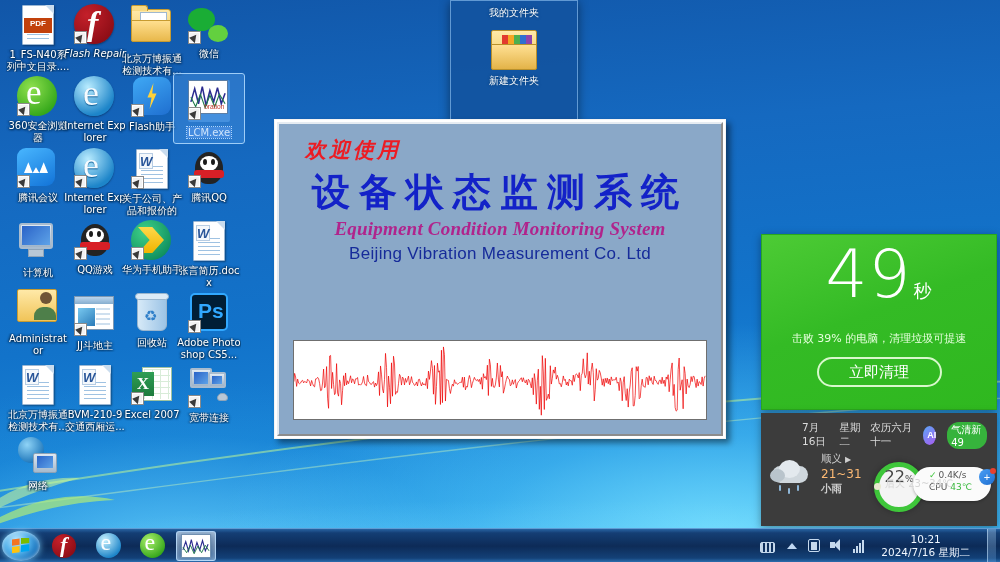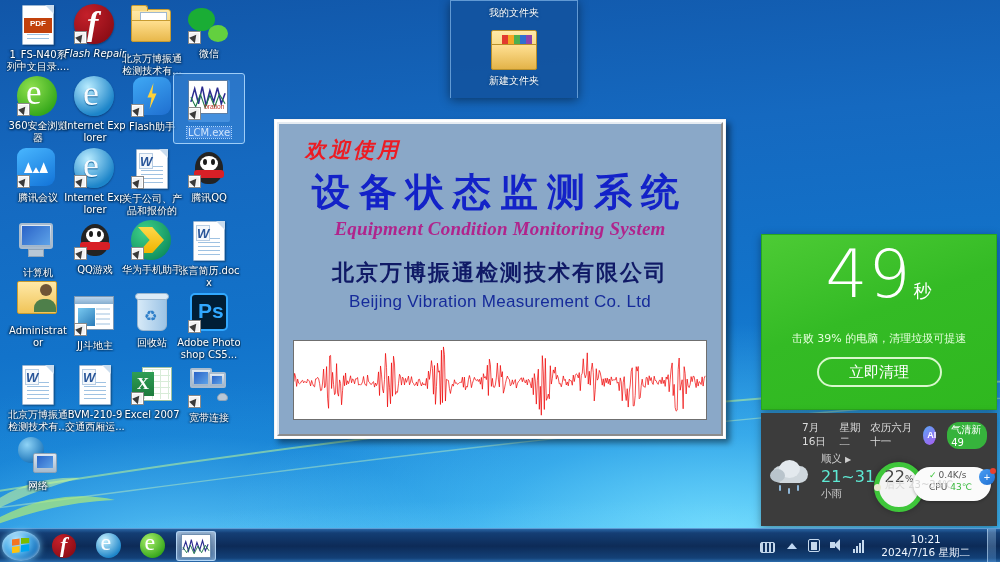--- a/index.html
+++ b/index.html
@@ -140,21 +140,21 @@
   .ic-net .pc2::after{content:"";position:absolute;left:3px;top:2px;right:3px;bottom:4px;background:linear-gradient(135deg,#2a63c8,#5ea3e8);}
   .ic-bb{width:42px;height:34px;margin-top:4px;position:relative;}
   .ic-bb .m1{position:absolute;left:2px;top:0;width:22px;height:20px;background:linear-gradient(#dfe9f3,#9fb4c9);border:2px solid #a9bccf;border-radius:2px;}
   .ic-bb .m1::after{content:"";position:absolute;inset:2px;background:linear-gradient(135deg,#2a63c8,#5ea3e8);}
   .ic-bb .m2{position:absolute;right:4px;top:4px;width:18px;height:16px;background:linear-gradient(#dfe9f3,#9fb4c9);border:2px solid #a9bccf;border-radius:2px;}
   .ic-bb .m2::after{content:"";position:absolute;inset:2px;background:linear-gradient(135deg,#2a63c8,#5ea3e8);}
   .ic-bb .mouse{position:absolute;right:2px;bottom:1px;width:11px;height:8px;background:#b9c8d6;border:1px solid #8fa4b8;border-radius:5px 5px 3px 3px;}
 
   
   #folder-preview{
-    position:absolute; left:450px; top:0; width:128px; height:98px;
+    position:absolute; left:450px; top:0; width:128px; height:122px;
     background: rgba(18,84,160,0.92);
     border:1px solid rgba(150,200,245,0.6);
     border-bottom:none;
     box-shadow: 0 2px 10px rgba(0,0,0,.45);
   }
   #folder-preview .pv-title{
     color:#fff; font-size:10px; text-align:center; padding-top:5px;
     font-family:"DejaVu Sans",sans-serif;
     text-shadow:0 0 3px #05325e;
   }
@@ -275,22 +275,22 @@
   }
   #weather-widget .ww-body{ display:flex; padding:3px 6px 0 8px; position:relative;}
   .ww-cloud{ width:46px;height:42px;position:relative;margin-top:6px;flex:0 0 auto;}
   .ww-cloud .c1{position:absolute;left:3px;top:8px;width:36px;height:17px;border-radius:10px;background:#cfd7dd;}
   .ww-cloud .c2{position:absolute;left:10px;top:2px;width:21px;height:18px;border-radius:50%;background:#e3e9ee;}
   .ww-cloud .c3{position:absolute;left:1px;top:11px;width:15px;height:13px;border-radius:50%;background:#b9c4cc;}
   .ww-cloud .drop{position:absolute;width:2px;height:6px;background:#8fb7d8;border-radius:1px;}
   .ww-info{ margin-left:6px; flex:0 0 auto; }
   .ww-city{ font-size:10.5px; color:#cfcfcf; font-family:"DejaVu Sans",sans-serif;}
   .ww-city .arw{ font-size:8px; margin-left:3px;}
-  .ww-range{ font-size:16px; color:#5eead4; margin-top:1px; font-family:"DejaVu Sans",sans-serif;}
-  .ww-cond{ font-size:10.5px; color:#cfcfcf; margin-top:1px; font-family:"DejaVu Sans",sans-serif;}
+  .ww-range{ font-size:12px; color:#fdba74; margin-top:1px; font-family:"DejaVu Sans",sans-serif;}
+  .ww-cond{ font-size:10.5px; color:#cfcfcf; margin-top:1px; font-family:"DejaVu Sans",sans-serif;font-weight:bold;}
   .cpu-ring{
     position:absolute; left:113px; top:13px; width:50px; height:50px;
     border-radius:50%; border:5px solid #3ec63a; background:#f4f4f4;
     display:flex; justify-content:center;
     box-shadow:0 0 6px rgba(0,0,0,.3);
   }
   .cpu-ring .v{ font-size:16px; color:#444; font-family:"DejaVu Sans",sans-serif;}
   .cpu-ring .v .pc{ font-size:9px; }
   .stat-pill{
     position:absolute; left:152px; top:18px; width:78px; height:34px;
@@ -532,21 +532,21 @@
     </div>
     <div class="dicon" style="left: 177px; top: 220px;">
       <div class="glyph">
         <div class="ic-doc">
           <div class="bars"></div>
           <div class="wmark">W</div>
         </div>
       </div>
       <div class="lbl">张言简历.docx</div>
     </div>
-    <div class="dicon" style="left: 6px; top: 276px; text-align: center;">
+    <div class="dicon" style="left: 6px; top: 284px; text-align: center;">
       <div class="glyph">
         <div class="ic-folderuser">
           <div class="back"></div>
           <div class="head"></div>
           <div class="torso"></div>
         </div>
       </div>
       <div class="lbl">Administrator</div>
     </div>
     <div class="dicon" style="left: 63px; top: 292px;">
@@ -637,21 +637,20 @@
   </div>
   <div class="pv-label">新建文件夹</div>
 </div>
 <div id="folder-preview-bar"></div>
 
 <div id="splash">
   <div class="inner">
     <div class="sp-welcome">欢迎使用</div>
     <div class="sp-title">设备状态监测系统</div>
     <div class="sp-subtitle">Equipment Condition Monitoring System</div>
-    <div class="sp-company">北京万博振通检测技术有限公司</div>
     <div class="sp-company-en">Beijing Vibration Measurement Co. Ltd</div>
     <div class="sp-wave">
       <svg id="wave-svg" viewBox="0 0 660 100" preserveAspectRatio="none">
           <path d="M0,52 L1.0,41.5 L2.6,46.1 L4.2,58.2 L5.8,48.8 L7.4,54.0 L9.0,54.8 L10.6,53.8 L12.2,51.2 L13.8,50.4 L15.4,53.7 L17.0,51.8 L18.6,52.4 L20.2,53.8 L21.8,49.0 L23.4,50.4 L25.0,52.4 L26.6,57.6 L28.2,50.6 L29.8,54.6 L31.4,57.8 L33.0,58.8 L34.6,48.6 L36.2,48.6 L37.8,46.6 L39.4,48.2 L41.0,54.3 L42.6,63.7 L44.2,63.1 L45.8,53.9 L47.4,36.0 L49.0,60.0 L50.6,57.4 L52.2,32.8 L53.8,73.3 L55.4,86.3 L57.0,19.3 L58.6,18.5 L60.2,60.9 L61.8,40.2 L63.4,55.6 L65.0,68.8 L66.6,66.5 L68.2,29.0 L69.8,66.6 L71.4,70.7 L73.0,49.9 L74.6,54.4 L76.2,81.8 L77.8,63.7 L79.4,44.5 L81.0,57.4 L82.6,41.0 L84.2,56.2 L85.8,51.0 L87.4,54.8 L89.0,50.2 L90.6,44.6 L92.2,53.6 L93.8,48.5 L95.4,49.9 L97.0,54.9 L98.6,48.5 L100.2,48.7 L101.8,46.8 L103.4,56.6 L105.0,55.3 L106.6,56.6 L108.2,55.2 L109.8,52.4 L111.4,45.5 L113.0,54.0 L114.6,56.5 L116.2,57.3 L117.8,43.7 L119.4,52.0 L121.0,53.0 L122.6,55.4 L124.2,55.6 L125.8,53.3 L127.4,52.1 L129.0,59.1 L130.6,53.9 L132.2,57.3 L133.8,53.6 L135.4,39.6 L137.0,69.9 L138.6,32.0 L140.2,43.4 L141.8,61.3 L143.4,66.6 L145.0,49.4 L146.6,15.9 L148.2,33.7 L149.8,84.5 L151.4,44.9 L153.0,59.3 L154.6,80.5 L156.2,28.0 L157.8,70.8 L159.4,19.5 L161.0,29.4 L162.6,68.4 L164.2,65.0 L165.8,65.8 L167.4,54.8 L169.0,42.7 L170.6,45.2 L172.2,56.5 L173.8,46.2 L175.4,48.2 L177.0,56.3 L178.6,47.9 L180.2,53.0 L181.8,49.3 L183.4,45.0 L185.0,56.2 L186.6,52.4 L188.2,45.7 L189.8,52.9 L191.4,54.3 L193.0,57.0 L194.6,56.1 L196.2,52.5 L197.8,57.7 L199.4,49.5 L201.0,49.0 L202.6,54.2 L204.2,57.7 L205.8,53.2 L207.4,56.4 L209.0,54.9 L210.6,56.9 L212.2,47.9 L213.8,61.1 L215.4,38.6 L217.0,49.2 L218.6,38.6 L220.2,25.2 L221.8,35.2 L223.4,68.2 L225.0,31.4 L226.6,81.2 L228.2,58.5 L229.8,28.4 L231.4,40.0 L233.0,38.2 L234.6,81.4 L236.2,11.8 L237.8,79.1 L239.4,7.6 L241.0,17.5 L242.6,77.0 L244.2,49.1 L245.8,50.0 L247.4,50.6 L249.0,61.0 L250.6,67.3 L252.2,60.2 L253.8,55.3 L255.4,57.9 L257.0,49.7 L258.6,54.2 L260.2,53.5 L261.8,55.6 L263.4,54.7 L265.0,53.4 L266.6,53.0 L268.2,53.3 L269.8,46.4 L271.4,59.3 L273.0,46.3 L274.6,62.6 L276.2,58.3 L277.8,59.0 L279.4,49.8 L281.0,44.2 L282.6,49.3 L284.2,59.8 L285.8,54.2 L287.4,50.5 L289.0,46.6 L290.6,49.7 L292.2,50.8 L293.8,49.2 L295.4,51.9 L297.0,49.1 L298.6,55.4 L300.2,46.7 L301.8,61.8 L303.4,41.9 L305.0,47.5 L306.6,45.7 L308.2,49.5 L309.8,31.0 L311.4,69.9 L313.0,23.3 L314.6,30.5 L316.2,58.2 L317.8,47.9 L319.4,58.9 L321.0,59.6 L322.6,56.3 L324.2,46.3 L325.8,28.2 L327.4,48.9 L329.0,58.9 L330.6,31.3 L332.2,46.1 L333.8,39.3 L335.4,66.9 L337.0,61.9 L338.6,54.8 L340.2,49.3 L341.8,44.9 L343.4,48.3 L345.0,49.2 L346.6,57.5 L348.2,56.0 L349.8,49.8 L351.4,55.5 L353.0,52.0 L354.6,49.4 L356.2,60.3 L357.8,54.9 L359.4,52.1 L361.0,51.0 L362.6,48.7 L364.2,47.1 L365.8,52.3 L367.4,47.1 L369.0,51.8 L370.6,53.7 L372.2,49.8 L373.8,56.3 L375.4,49.0 L377.0,50.6 L378.6,54.5 L380.2,60.1 L381.8,47.2 L383.4,68.9 L385.0,41.8 L386.6,51.4 L388.2,80.9 L389.8,51.0 L391.4,36.1 L393.0,87.6 L394.6,58.1 L396.2,95.1 L397.8,18.8 L399.4,39.7 L401.0,87.8 L402.6,22.2 L404.2,76.1 L405.8,73.1 L407.4,68.1 L409.0,74.1 L410.6,31.7 L412.2,55.2 L413.8,47.9 L415.4,37.0 L417.0,41.3 L418.6,33.3 L420.2,48.9 L421.8,43.9 L423.4,47.6 L425.0,55.0 L426.6,54.4 L428.2,58.7 L429.8,53.2 L431.4,44.8 L433.0,50.6 L434.6,49.1 L436.2,56.4 L437.8,52.5 L439.4,57.5 L441.0,48.9 L442.6,50.8 L444.2,50.9 L445.8,56.7 L447.4,43.7 L449.0,52.0 L450.6,44.3 L452.2,42.1 L453.8,43.3 L455.4,47.3 L457.0,40.5 L458.6,63.7 L460.2,44.2 L461.8,41.3 L463.4,22.8 L465.0,41.0 L466.6,47.2 L468.2,43.0 L469.8,15.2 L471.4,55.2 L473.0,38.8 L474.6,56.6 L476.2,37.1 L477.8,28.3 L479.4,40.2 L481.0,76.9 L482.6,62.2 L484.2,35.5 L485.8,50.2 L487.4,47.9 L489.0,37.7 L490.6,40.7 L492.2,47.5 L493.8,56.6 L495.4,48.5 L497.0,58.2 L498.6,47.8 L500.2,53.5 L501.8,47.4 L503.4,54.8 L505.0,48.7 L506.6,56.4 L508.2,46.0 L509.8,50.7 L511.4,49.9 L513.0,49.8 L514.6,49.9 L516.2,46.5 L517.8,54.1 L519.4,52.7 L521.0,63.7 L522.6,47.3 L524.2,52.1 L525.8,76.7 L527.4,52.9 L529.0,45.7 L530.6,66.9 L532.2,76.3 L533.8,61.1 L535.4,84.7 L537.0,65.5 L538.6,56.3 L540.2,38.8 L541.8,34.3 L543.4,83.2 L545.0,83.0 L546.6,69.7 L548.2,32.9 L549.8,38.6 L551.4,32.7 L553.0,74.0 L554.6,72.7 L556.2,57.2 L557.8,48.9 L559.4,57.8 L561.0,58.4 L562.6,59.5 L564.2,46.8 L565.8,47.0 L567.4,56.2 L569.0,44.6 L570.6,50.8 L572.2,46.8 L573.8,53.8 L575.4,55.7 L577.0,45.1 L578.6,50.6 L580.2,50.8 L581.8,54.1 L583.4,55.6 L585.0,50.8 L586.6,49.9 L588.2,54.8 L589.8,46.4 L591.4,54.5 L593.0,50.1 L594.6,58.2 L596.2,46.1 L597.8,49.0 L599.4,43.2 L601.0,65.1 L602.6,49.7 L604.2,35.9 L605.8,28.1 L607.4,70.0 L609.0,55.6 L610.6,85.4 L612.2,89.9 L613.8,88.7 L615.4,36.6 L617.0,21.8 L618.6,63.1 L620.2,56.3 L621.8,49.7 L623.4,86.9 L625.0,32.9 L626.6,41.5 L628.2,67.9 L629.8,48.8 L631.4,57.8 L633.0,59.7 L634.6,55.6 L636.2,45.6 L637.8,52.1 L639.4,45.2 L641.0,45.6 L642.6,53.1 L644.2,59.7 L645.8,48.9 L647.4,57.8 L649.0,52.1 L650.6,53.0 L652.2,55.8 L653.8,46.0 L655.4,57.8 L657.0,48.3 L658.6,44.7" stroke="#ee0000" stroke-width="1" fill="none"></path>
         </svg>
     </div>
   </div>
 </div>
 
 <div id="boot-widget">

